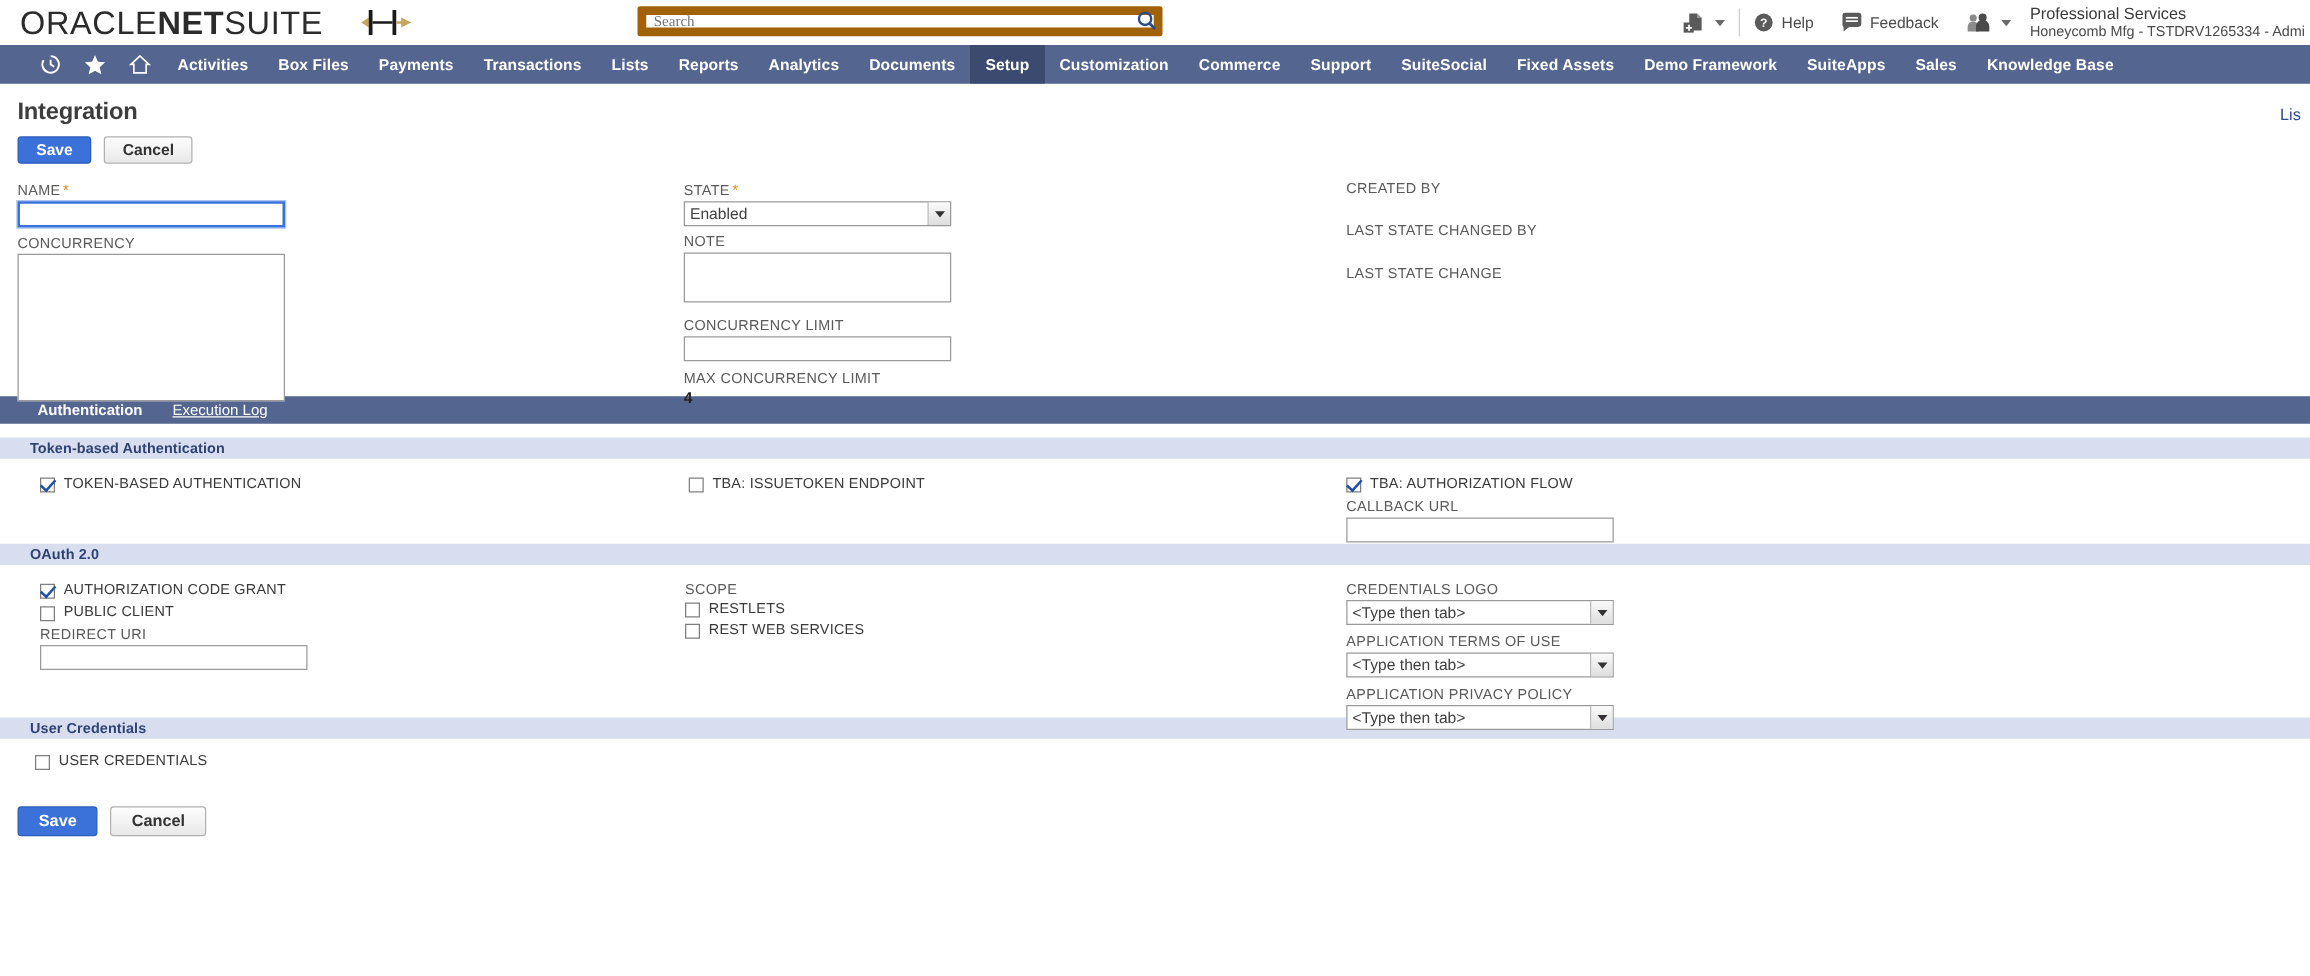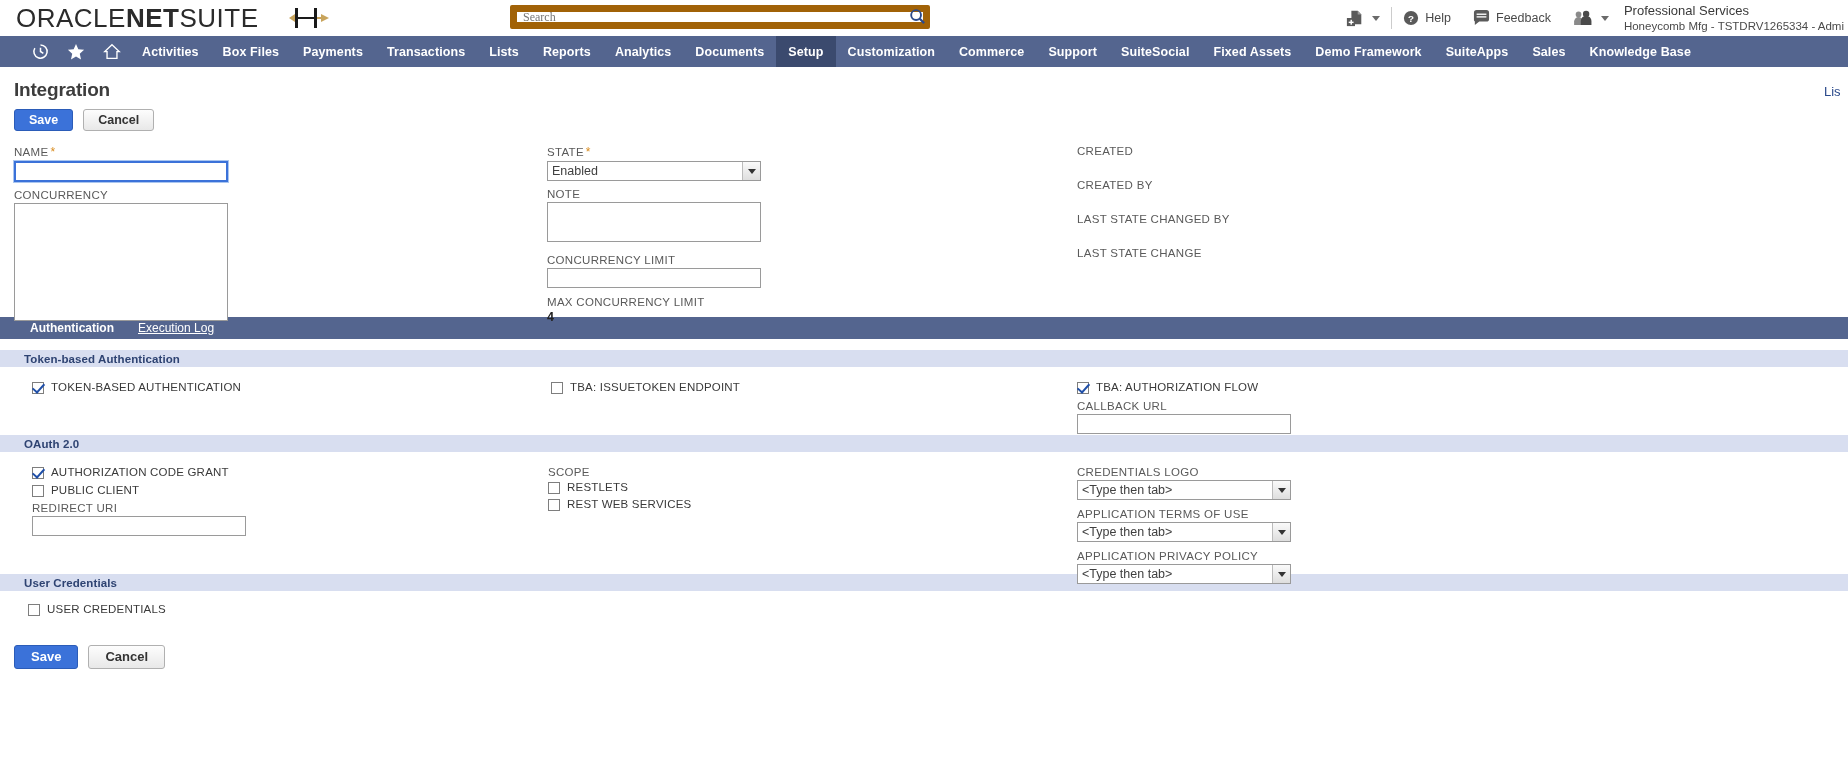--- a/index.html
+++ b/index.html
@@ -486,21 +486,20 @@
     <textarea class="textarea small" style=""></textarea>
 
     <label class="fld-label" style="margin-top:8px;">CONCURRENCY LIMIT</label>
     <input class="txt-input" type="text" value="" style="">
 
     <label class="fld-label" style="margin-top:8px;">MAX CONCURRENCY LIMIT</label>
     <div class="readonly-val">4</div>
   </div>
 
   <div class="col col-right">
-    <label class="fld-label right-lbl">CREATED</label>
     <label class="fld-label right-lbl">CREATED BY</label>
     <label class="fld-label right-lbl">LAST STATE CHANGED BY</label>
     <label class="fld-label right-lbl">LAST STATE CHANGE</label>
   </div>
 </div>
 
 <div class="tabstrip">
   <div class="tab active">Authentication</div>
   <div class="tab link">Execution Log</div>
 </div>

